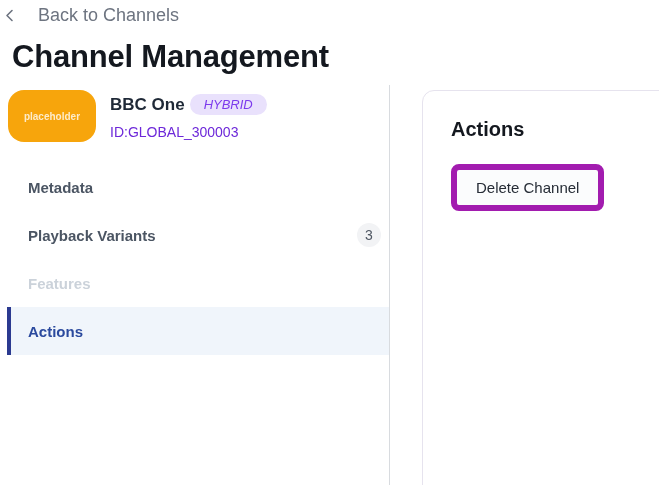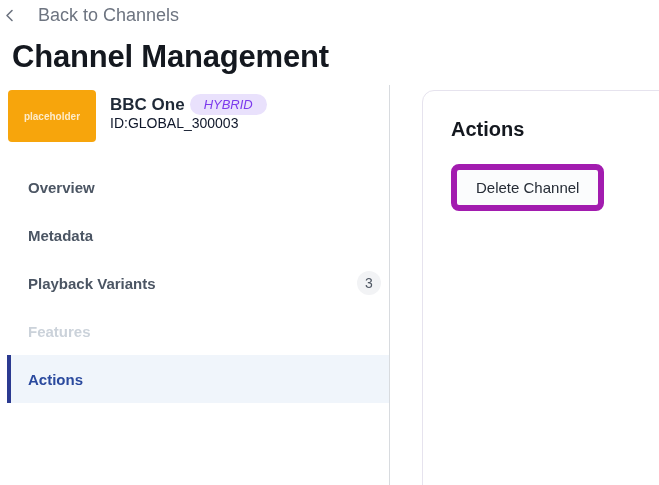--- a/index.html
+++ b/index.html
@@ -34,36 +34,36 @@
     border-right: 1px solid #d8dbdf;
     background: #ffffff;
   }
   .channel-header {
     position: absolute; top: 5px; left: 8px; right: 12px;
     display: flex; gap: 14px;
   }
   .thumb {
     width: 88px; height: 52px; flex: 0 0 auto;
     background: #f7a50c;
-    border-radius: 4px;
+    border-radius: 16px;
     display: flex; align-items: center; justify-content: center;
     color: rgba(255,255,255,0.78);
     font-size: 10px; font-weight: 700;
   }
   .channel-meta { padding-top: 4px; min-width: 0; }
   .name-row { display: flex; align-items: flex-end; gap: 5px; }
   .channel-name { font-size: 17px; font-weight: 700; color: #1f2937; }
   .type-badge {
     background: #e9e1fc; color: #7c3aed;
     font-size: 13px; font-weight: 500;
     padding: 4px 14px; border-radius: 999px;
     line-height: 1;
     font-style: italic;
   }
-  .channel-id { font-size: 14px; color: #0f172a; }
+  .channel-id { margin-top: 9px; font-size: 14px; color: #6d28d9; }
 
   
   .nav { position: absolute; top: 78px; left: 0; right: 0; }
   .nav-item {
     height: 48px;
     margin-left: 7px;
     border-left: 4px solid transparent;
     padding-left: 17px; padding-right: 8px;
     display: flex; align-items: center;
     font-size: 15px; font-weight: 600; color: #4b5563;
@@ -130,23 +130,20 @@
       <div class="name-row">
         <span class="channel-name">BBC One</span>
         <span class="type-badge">HYBRID</span>
       </div>
       <div class="channel-id">ID:GLOBAL_300003</div>
     </div>
   </div>
 
   <nav class="nav">
     <div class="nav-item">
-      <span>Overview</span>
-    </div>
-    <div class="nav-item">
       <span>Metadata</span>
     </div>
     <div class="nav-item">
       <span>Playback Variants</span>
       <span class="count-badge">3</span>
     </div>
     <div class="nav-item disabled">
       <span>Features</span>
     </div>
     <div class="nav-item active">

